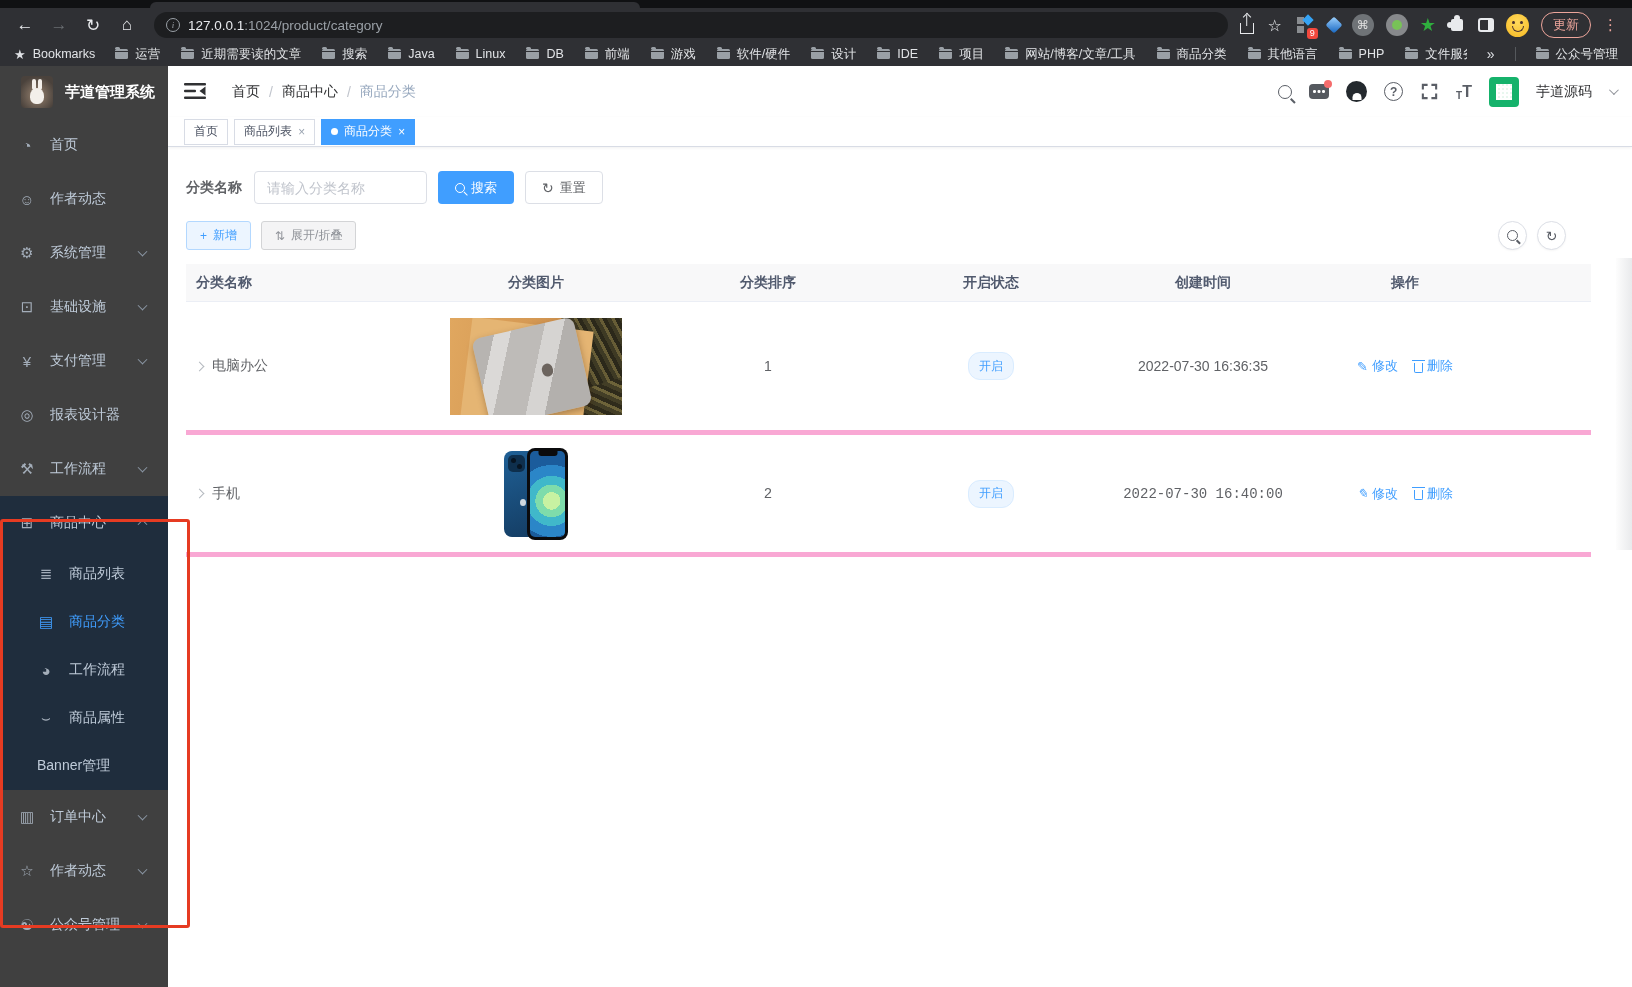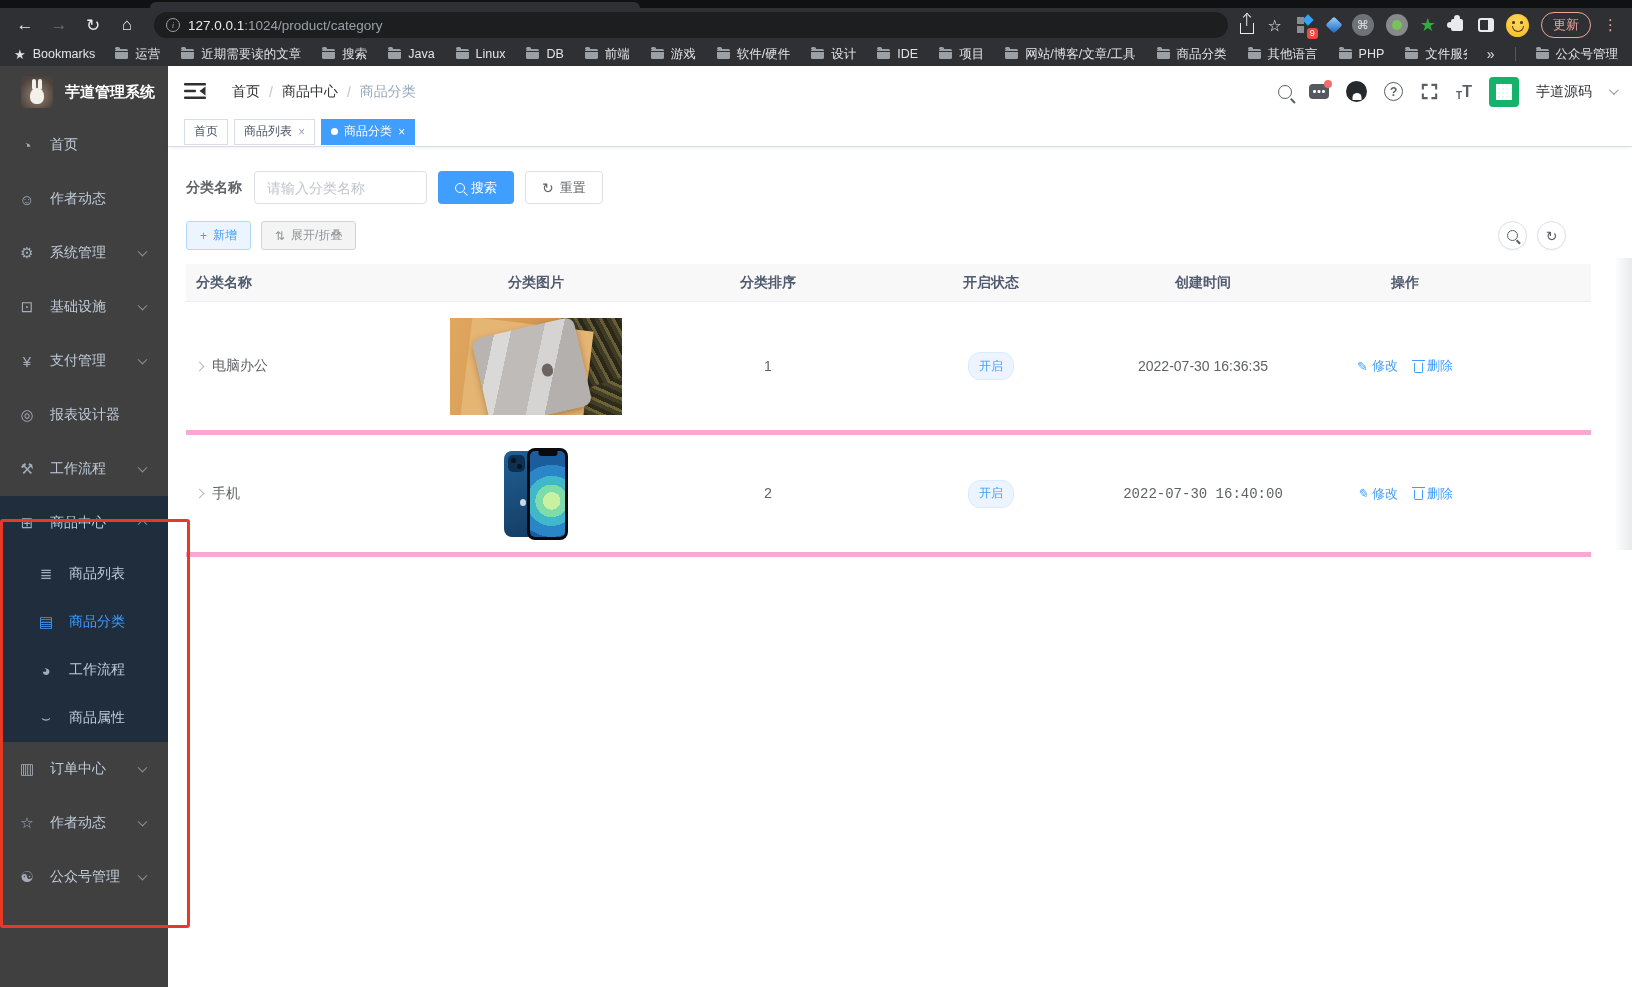--- a/index.html
+++ b/index.html
@@ -334,20 +334,23 @@
           <span class="mi-icon">▤</span>
           <span class="mi-label">商品分类</span>
         </div>
         <div class="menu-item sub">
           <span class="mi-icon">◕</span>
           <span class="mi-label">工作流程</span>
         </div>
         <div class="menu-item sub">
           <span class="mi-icon">⌣</span>
           <span class="mi-label">商品属性</span>
+        </div>
+        <div class="menu-item sub noicon">
+          <span class="mi-label">Banner管理</span>
         </div>
         <div class="menu-item">
           <span class="mi-icon">▥</span>
           <span class="mi-label">订单中心</span>
           <i class="chev"></i>
         </div>
         <div class="menu-item">
           <span class="mi-icon">☆</span>
           <span class="mi-label">作者动态</span>
           <i class="chev"></i>

